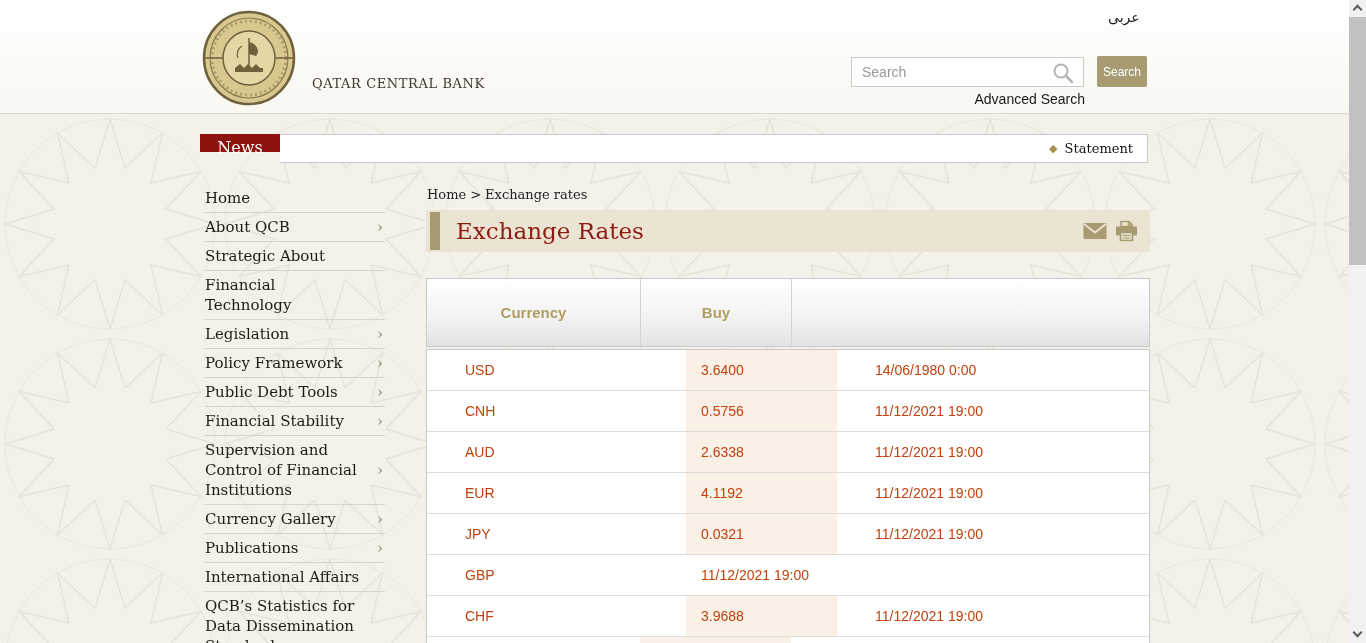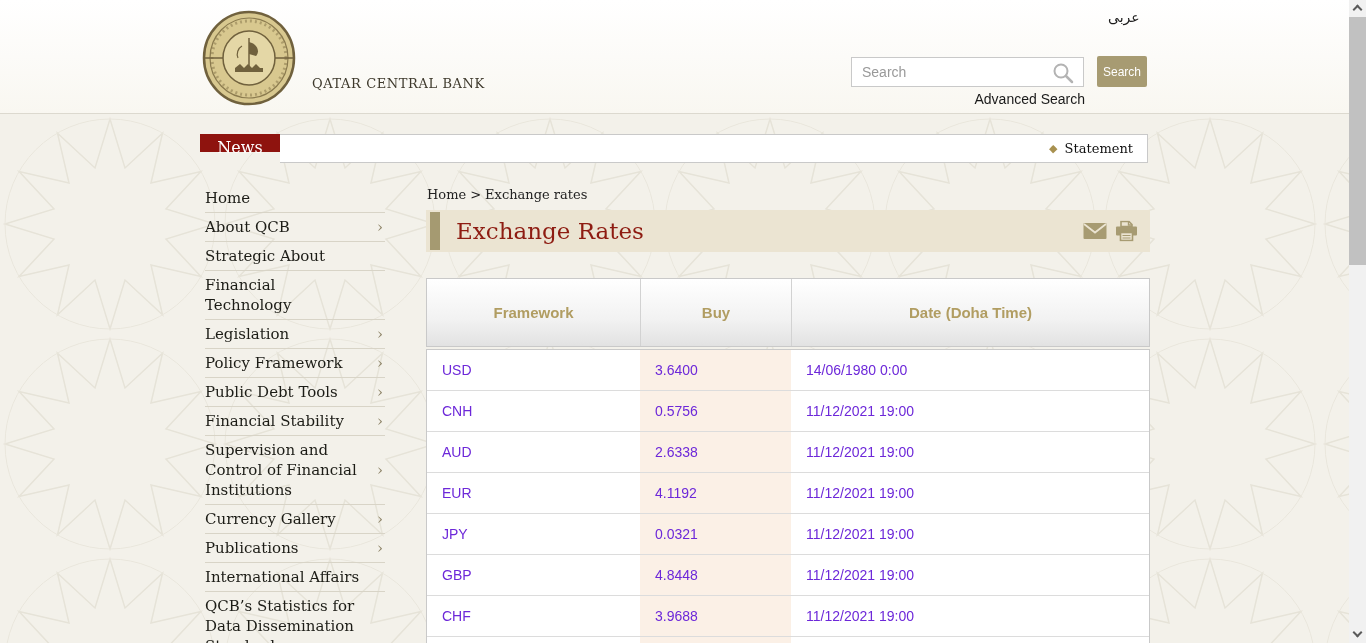--- a/index.html
+++ b/index.html
@@ -68,21 +68,21 @@
   .rt-header { display:flex; height:69px; border:1px solid #c9c9c9;
     background:linear-gradient(#ffffff 0%, #f2f2f2 60%, #e2e2e2 100%); }
   .rt-header .hcol { display:flex; align-items:center; justify-content:center;
     font-weight:bold; font-size:15px; color:#b19d62; border-right:1px solid #d2d2d2; }
   .hcol-currency { width:214px; }
   .hcol-buy { width:151px; }
   .hcol-date { flex:1; border-right:none !important; }
 
   .rt-body { margin-top:2px; background:#fff; border:1px solid #c9c9c9; border-bottom:none; }
   .rt-row { display:flex; border-bottom:1px solid #dcdcdc; }
-  .rt-row .cell { height:40px; line-height:40px; font-size:14px; color:#6d28d9; padding-left:15px; overflow:hidden; }
+  .rt-row .cell { height:40px; line-height:40px; font-size:14px; color:#c2410c; padding-left:15px; overflow:hidden;margin-left:23px; }
   .cell-currency { width:213px; }
   .cell-buy { width:151px; background:#fbf0e6; }
   .cell-date { flex:1; }
   .rt-partial { display:flex; height:7px; background:#fff; border-left:1px solid #c9c9c9; border-right:1px solid #c9c9c9; }
   .rt-partial .pc-buy { width:151px; margin-left:213px; background:#fbf0e6; }
 
   
   .scrollbar { position:absolute; right:0; top:0; width:17px; height:643px; background:#f1f1f1; z-index:5; }
   .sb-btn { position:absolute; left:0; width:17px; height:17px; background:#f1f1f1; cursor:pointer; }
   .sb-btn-up { top:0; }
@@ -228,23 +228,22 @@
         <rect x="1" y="6" width="21" height="9" rx="1" fill="#a79b72"></rect>
         <rect x="5.5" y="12" width="12" height="8" fill="#ebe4d2" stroke="#a79b72" stroke-width="1.6"></rect>
         <line x1="7.5" y1="15" x2="15.5" y2="15" stroke="#a79b72" stroke-width="1.2"></line>
         <line x1="7.5" y1="17.5" x2="15.5" y2="17.5" stroke="#a79b72" stroke-width="1.2"></line>
       </svg>
     </div>
   </div>
 
   <div class="rates-table">
     <div class="rt-header">
-      <div class="hcol hcol-currency">Framework</div>
+      <div class="hcol hcol-currency">Currency</div>
       <div class="hcol hcol-buy">Buy</div>
-      <div class="hcol hcol-date">Date (Doha Time)</div>
     </div>
     <div class="rt-body">
     <div class="rt-row">
       <div class="cell cell-currency">USD</div>
       <div class="cell cell-buy">3.6400</div>
       <div class="cell cell-date">14/06/1980 0:00</div>
     </div>
 
     <div class="rt-row">
       <div class="cell cell-currency">CNH</div>
@@ -265,21 +264,20 @@
     </div>
 
     <div class="rt-row">
       <div class="cell cell-currency">JPY</div>
       <div class="cell cell-buy">0.0321</div>
       <div class="cell cell-date">11/12/2021 19:00</div>
     </div>
 
     <div class="rt-row">
       <div class="cell cell-currency">GBP</div>
-      <div class="cell cell-buy">4.8448</div>
       <div class="cell cell-date">11/12/2021 19:00</div>
     </div>
 
     <div class="rt-row">
       <div class="cell cell-currency">CHF</div>
       <div class="cell cell-buy">3.9688</div>
       <div class="cell cell-date">11/12/2021 19:00</div>
     </div>
   </div>
     <div class="rt-partial">

